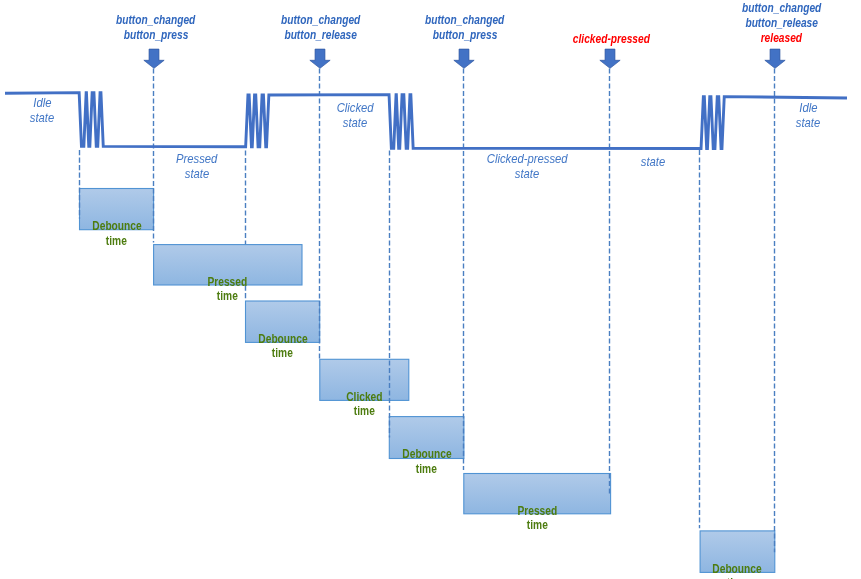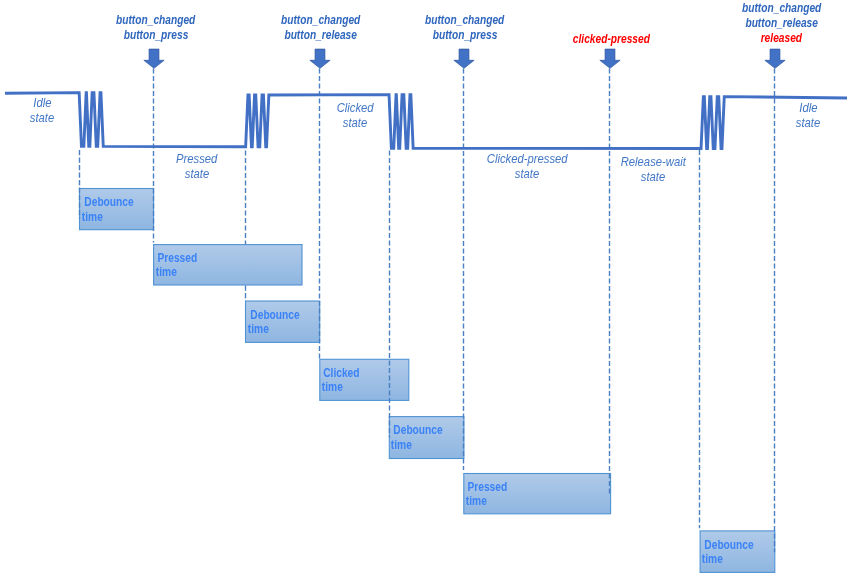--- a/index.html
+++ b/index.html
@@ -14,21 +14,21 @@
              transform:scaleX(0.85);}
   .evt-label .red{color:#ff0000;}
   .evt-row{height:15.3px;line-height:15.3px;}
 
   .state-label{position:absolute;text-align:center;color:#4277c6;}
   .state-label span{font-style:italic;font-weight:normal;font-size:12.9px;
                line-height:15.3px;white-space:nowrap;display:inline-block;
                transform:scaleX(0.875);}
   .state-row{height:15.3px;line-height:15.3px;}
 
-  .box-label{position:absolute;text-align:left;color:#3b82f6;}
+  .box-label{position:absolute;text-align:center;color:#4d7c0f;margin-top:24px;}
   .box-label span{font-weight:bold;font-size:12px;line-height:14.7px;
              white-space:nowrap;display:inline-block;transform:scaleX(0.85);}
   .box-row{height:14.7px;line-height:14.7px;}
 </style>
 </head>
 <body>
 
 <div id="root">
 
   <svg class="layer" width="861" height="579" viewBox="0 0 861 579">
@@ -106,21 +106,20 @@
       </div>
       <div class="state-label" style="left: 275px; width: 160px; top: 98.6px;">
         <div class="state-row"><span>Clicked</span></div>
         <div class="state-row"><span>state</span></div>
       </div>
       <div class="state-label" style="left: 447px; width: 160px; top: 150px;">
         <div class="state-row"><span>Clicked-pressed</span></div>
         <div class="state-row"><span>state</span></div>
       </div>
       <div class="state-label" style="left: 573px; width: 160px; top: 153px;">
-        <div class="state-row"><span>Release-wait</span></div>
         <div class="state-row"><span>state</span></div>
       </div>
       <div class="state-label" style="left: 728px; width: 160px; top: 98.8px;">
         <div class="state-row"><span>Idle</span></div>
         <div class="state-row"><span>state</span></div>
       </div>
       <div class="box-label" style="left: 79.5px; width: 74.1px; top: 194px;">
         <div class="box-row"><span>Debounce</span></div>
         <div class="box-row"><span>time</span></div>
       </div>

